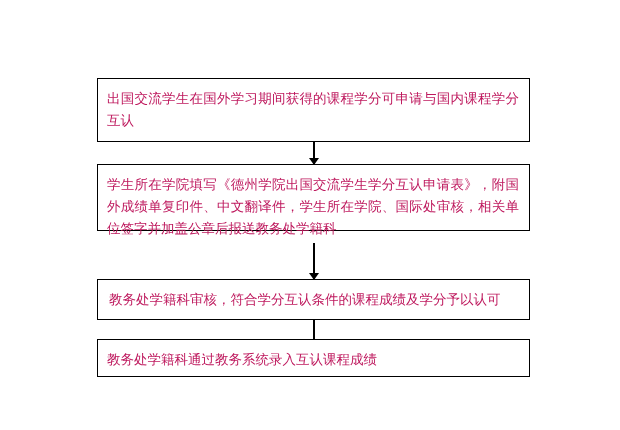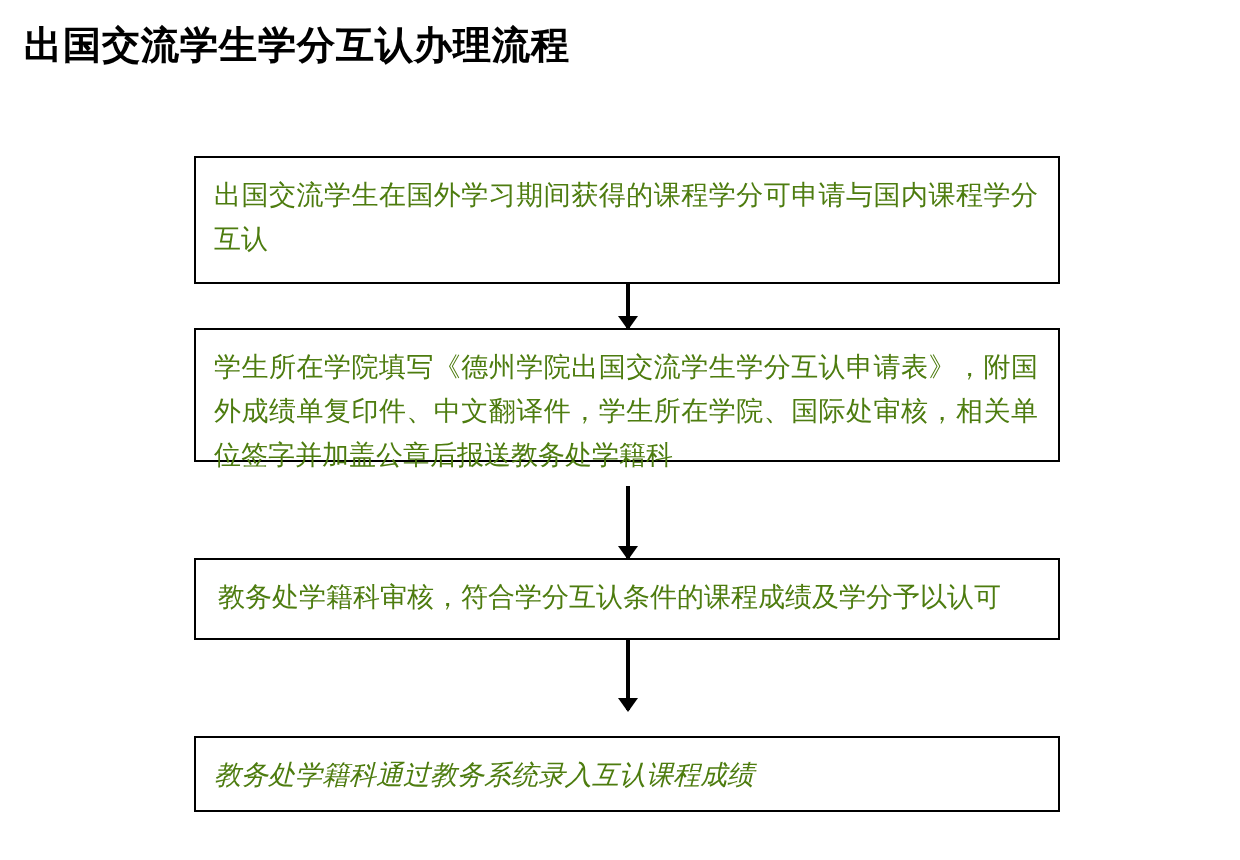--- a/index.html
+++ b/index.html
@@ -49,28 +49,28 @@
     border: 1px solid #000000;
     background: #ffffff;
     padding: 8px 10px 8px 9px;
   }
   .flow-box .box-text {
     display: block;
     font-size: 13.5px;
     line-height: 22px;
     text-align: justify;
     text-justify: inter-character;
-    color: #4d7c0f;
+    color: #be185d;
     word-break: break-all;
   }
 
   .flow-box.box-1 { top: 78px;  height: 64px; }
   .flow-box.box-2 { top: 164px; height: 67px; }
   .flow-box.box-3 { top: 279px; height: 41px; padding-left: 11px; }
-  .flow-box.box-4 { top: 368px; height: 38px; font-style: italic; }
+  .flow-box.box-4 { top: 339px; height: 38px; }
 
   .flow-box.box-3 .box-text,
   .flow-box.box-4 .box-text {
     text-align: left;
     white-space: nowrap;
   }
 
   
   .connector {
     position: absolute;
@@ -98,21 +98,20 @@
 
   .connector.conn-1 { top: 142px; height: 22px; }
   .connector.conn-2 { top: 243px; height: 36px; }
   .connector.conn-3 { top: 320px; height: 35px; }
 </style>
 </head>
 <body>
 
 <div id="canvas">
 
-  <div class="page-title">出国交流学生学分互认办理流程</div>
 
   <div class="flow-box box-1">
     <span class="box-text">出国交流学生在国外学习期间获得的课程学分可申请与国内课程学分互认</span>
   </div>
 
   <div class="connector conn-1">
     <span class="conn-line"></span>
     <span class="conn-head"></span>
   </div>
 

